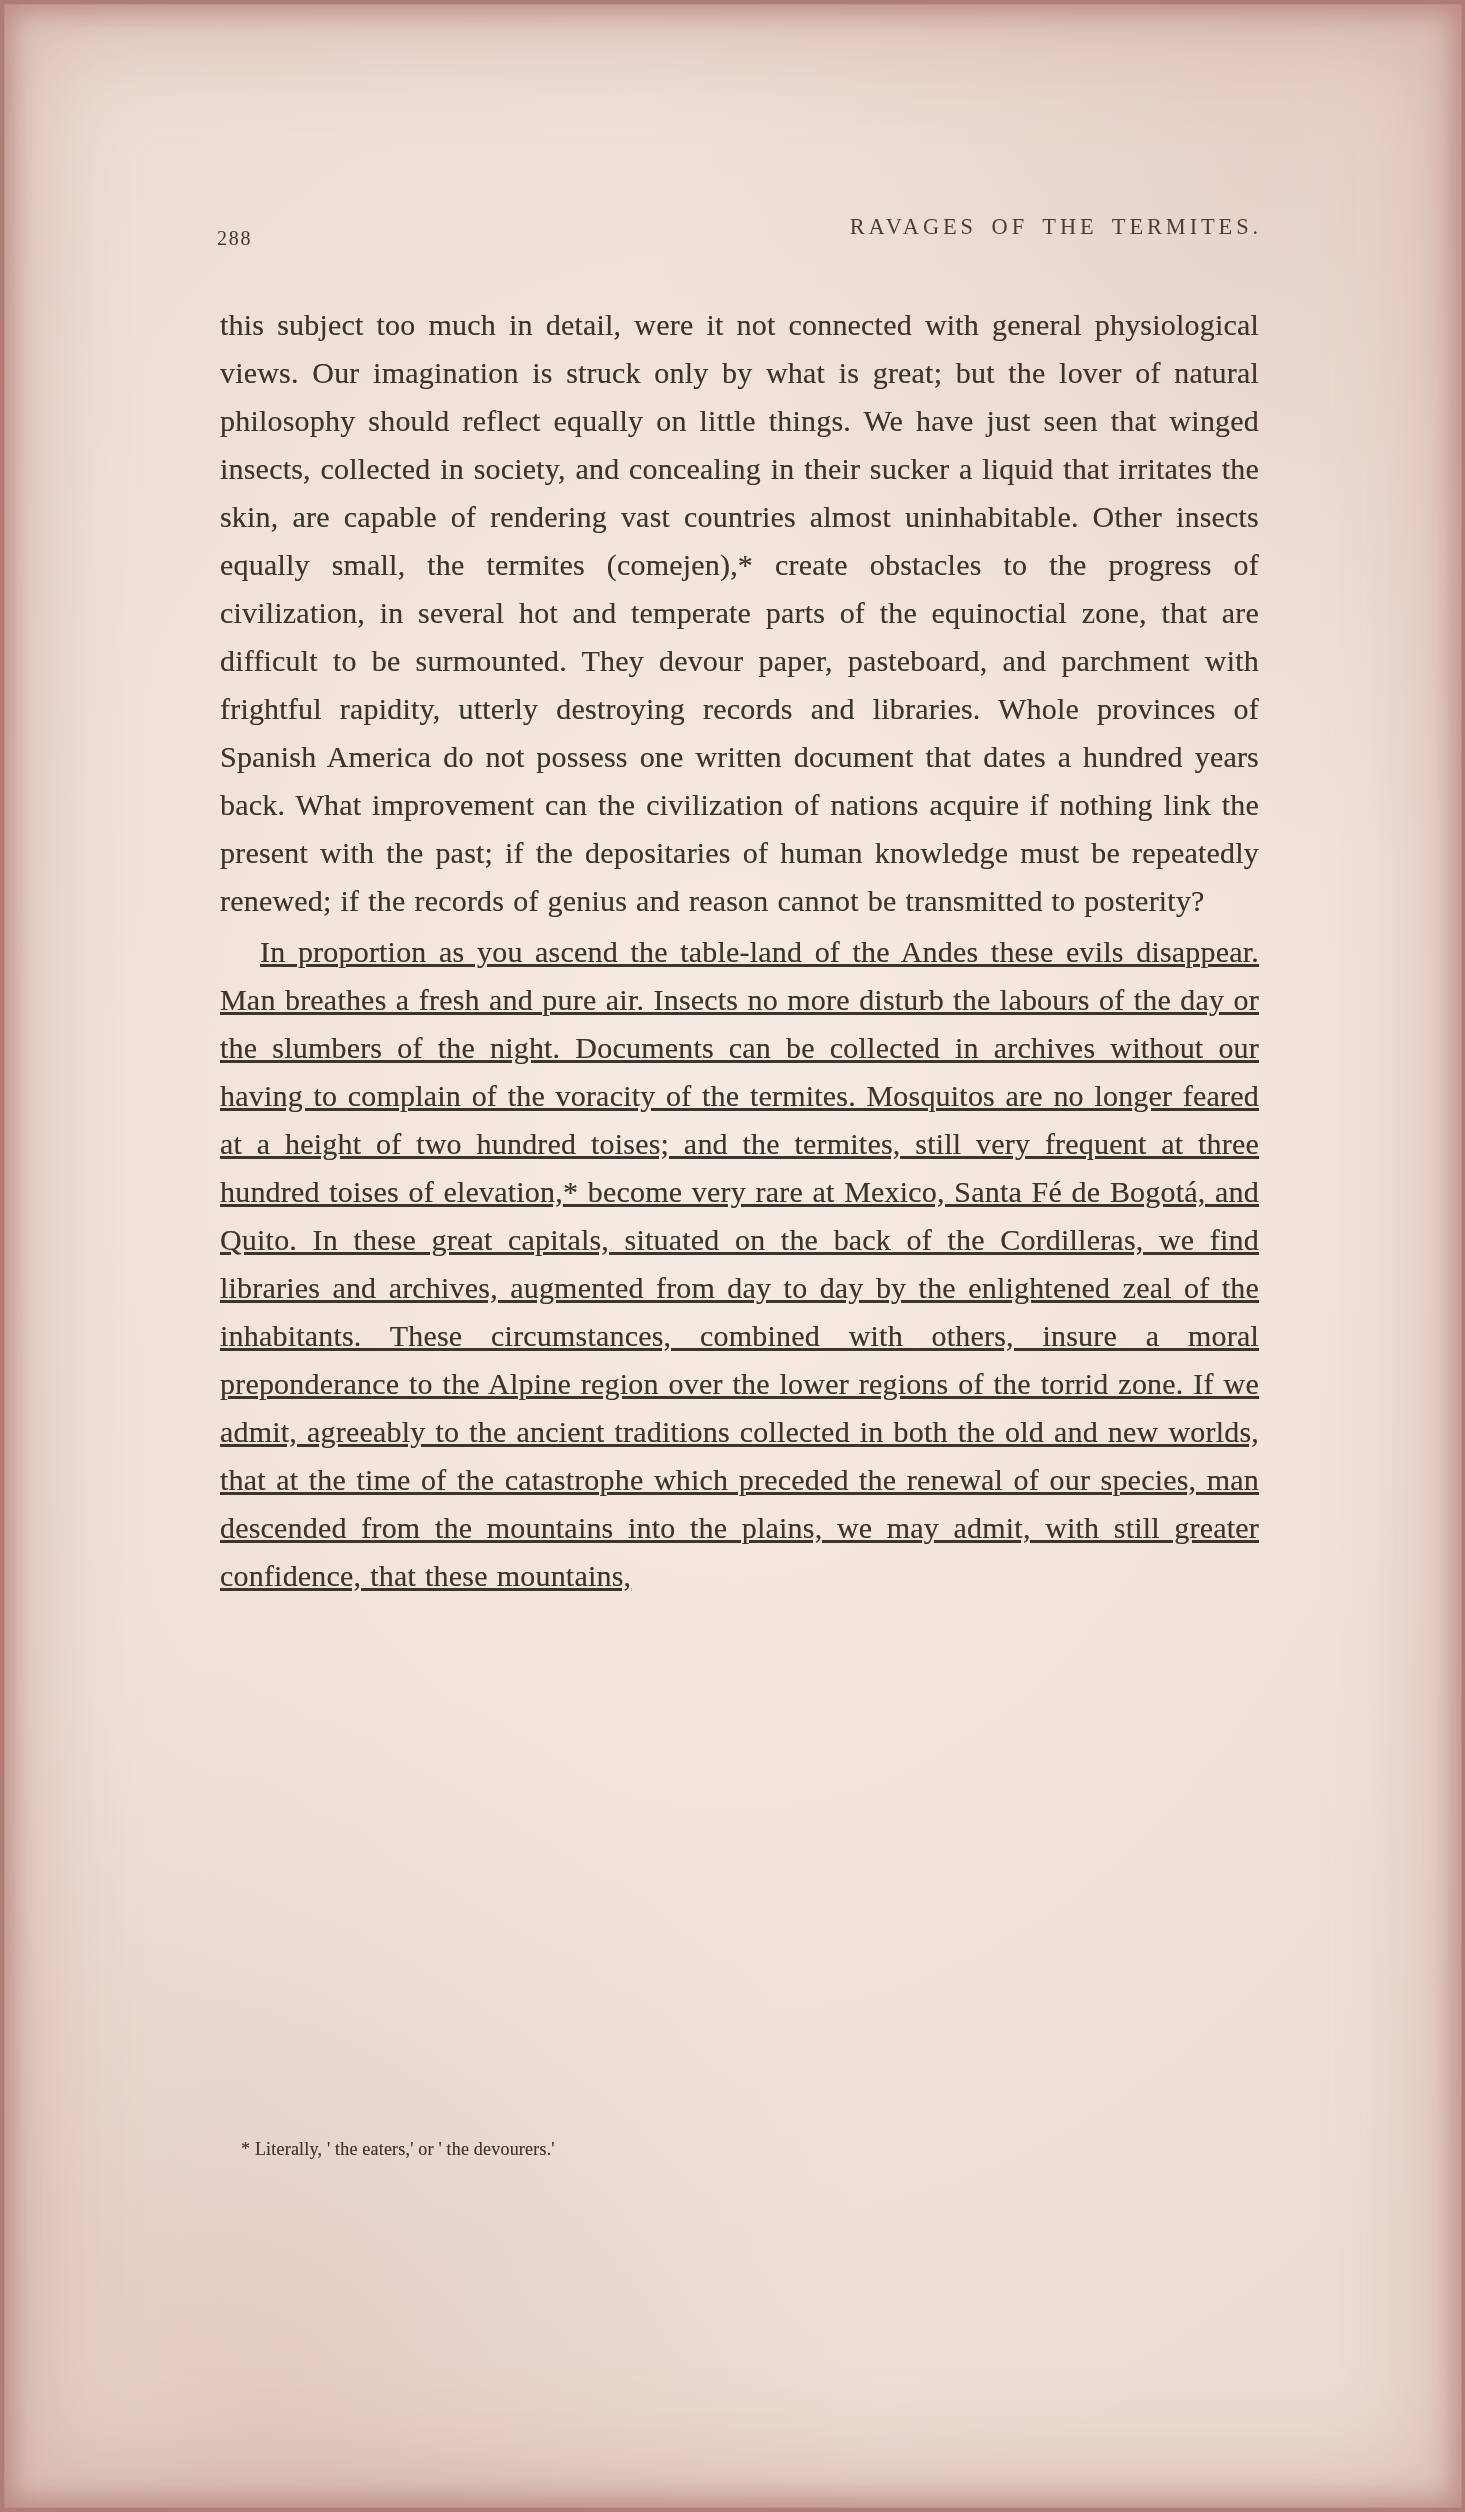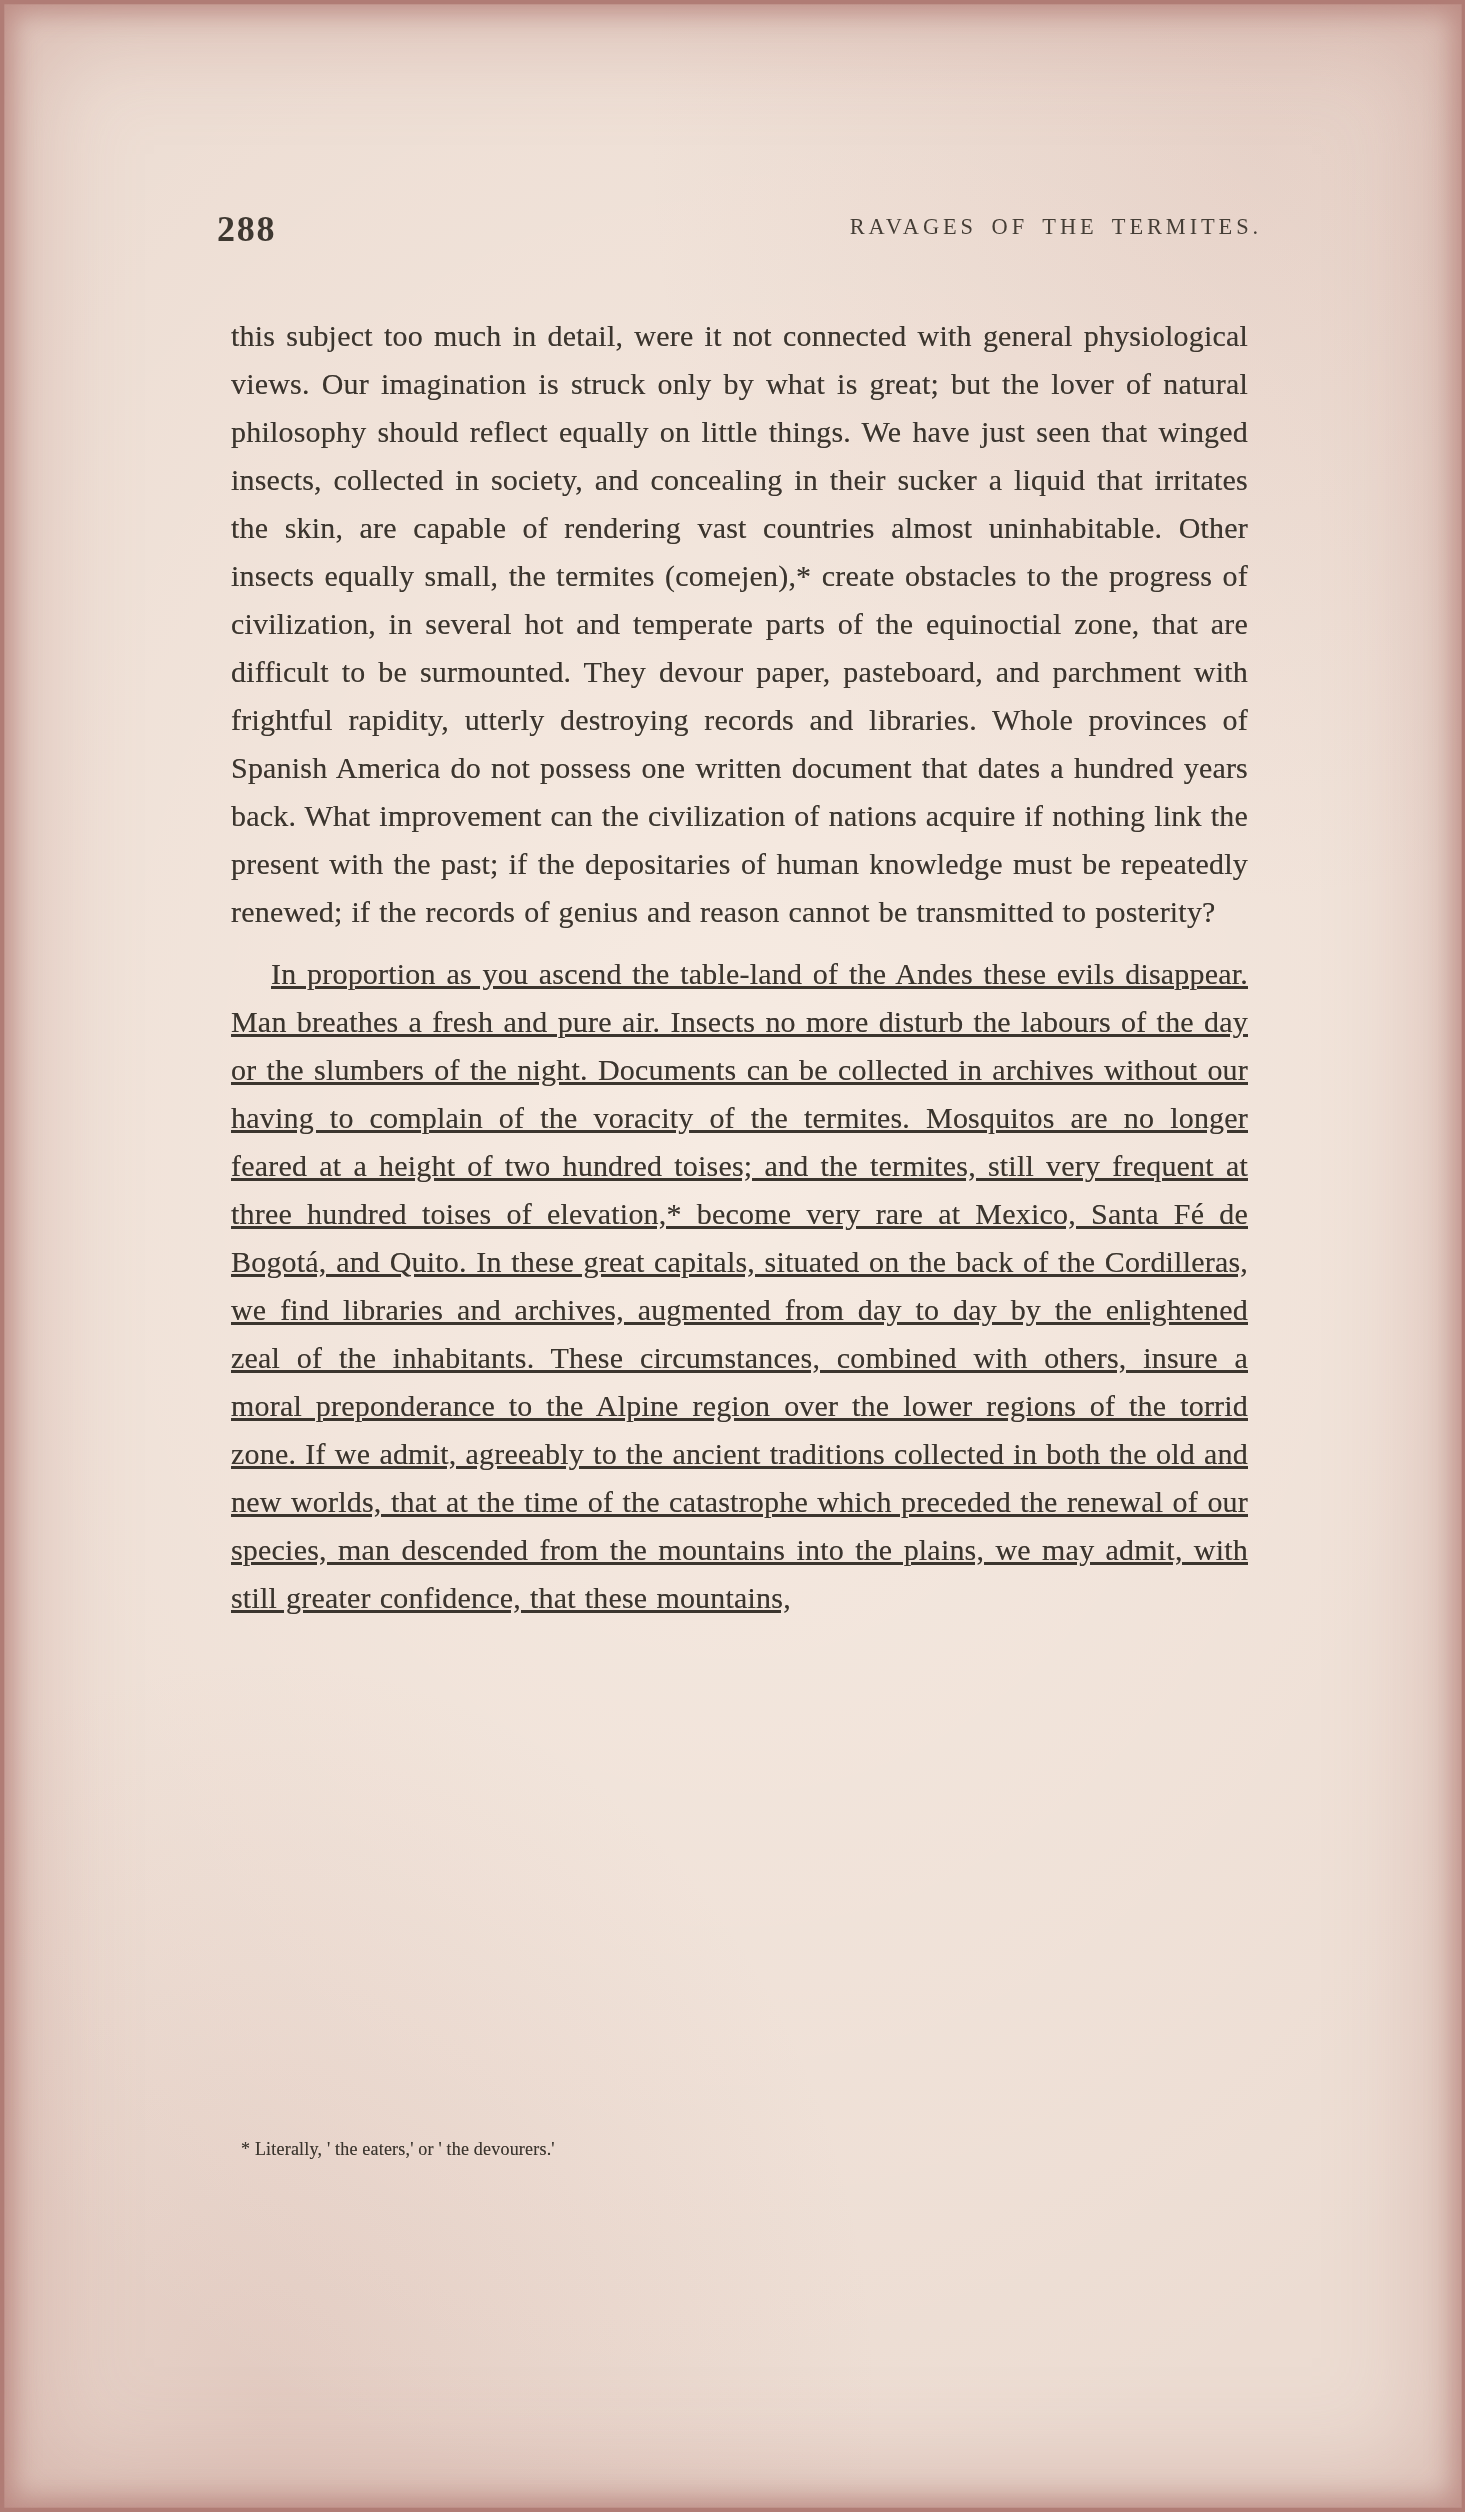--- a/index.html
+++ b/index.html
@@ -32,42 +32,41 @@
     position: absolute;
     top: 205px;
     left: 217px;
     width: 1045px;
     height: 45px;
   }
   .page-number {
     position: absolute;
     left: 0;
     bottom: 0;
-    font-size: 36px;
+    font-size: 20px;
     letter-spacing: 1.7px;
     color: #3e3831;
-    font-weight: bold;
   }
   .running-head {
     display: block;
     text-align: right;
     padding-top: 8.6px;
     font-size: 22.4px;
     letter-spacing: 3.9px;
     word-spacing: 5.2px;
     color: #453e36;
   }
   .text-block {
     position: absolute;
     top: 298px;
     left: 217px;
     width: 1045px;
   }
   .para {
-    margin: 14px;
+    margin: 3px;
     font-size: 30px;
     line-height: 48px;
     text-align: justify;
     letter-spacing: 0.2px;
     word-spacing: 1.3px;
     text-shadow: 0 0 0.5px rgba(59,53,46,0.55);
   }
   .para.indented {
     text-indent: 40px;
     text-decoration: underline;

